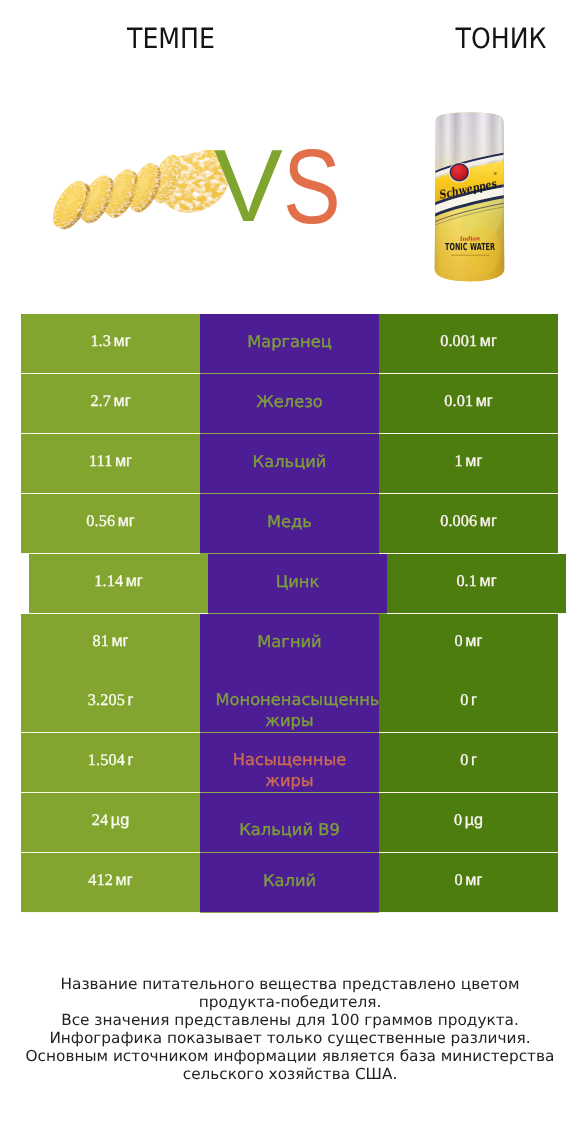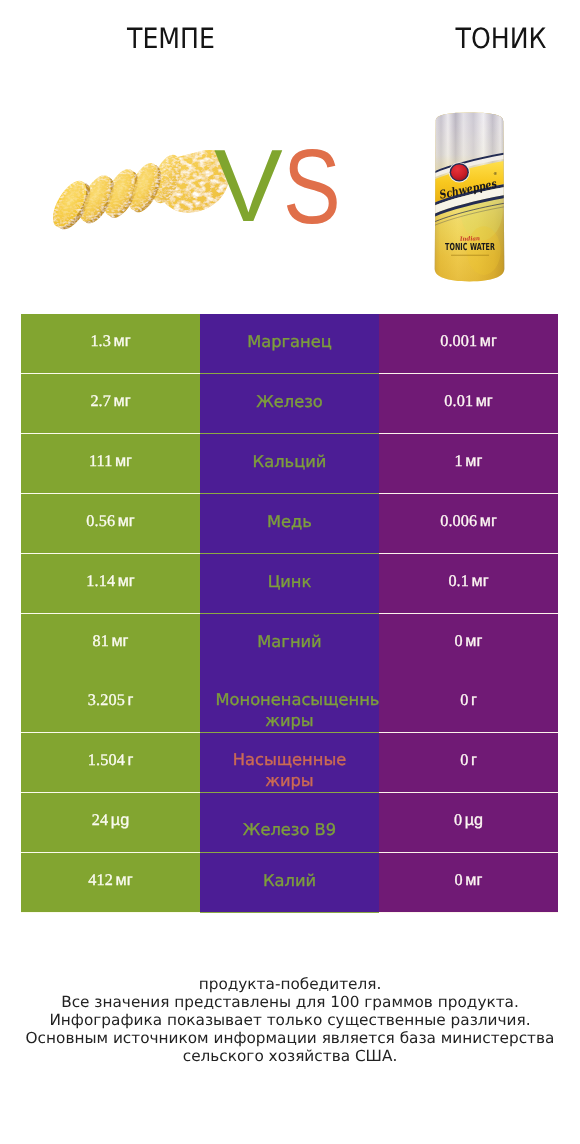--- a/index.html
+++ b/index.html
@@ -30,21 +30,21 @@
 
   
   .tbl{position:absolute;left:21px;top:314px;width:537px;height:599px;}
   .row{position:absolute;left:0;width:537px;height:60px;}
   .c1{position:absolute;left:0;top:0;width:179px;height:100%;background:#82A530;
       display:flex;align-items:center;justify-content:center;color:#fbfbf1;
       border-bottom:1.2px solid #fbfbea;box-sizing:border-box;}
   .c2{position:absolute;left:179px;top:0;width:179px;height:100%;background:#4c1d95;
       display:flex;align-items:center;justify-content:center;text-align:center;
       border-bottom:1px solid #8ca845;box-sizing:border-box;z-index:1;overflow:hidden;}
-  .c3{position:absolute;left:358px;top:0;width:179px;height:100%;background:#701a75;
+  .c3{position:absolute;left:358px;top:0;width:179px;height:100%;background:#4d7c0f;
       display:flex;align-items:center;justify-content:center;color:#fdf7f3;z-index:2;
       border-bottom:1.2px solid #fdf3ec;box-sizing:border-box;}
   .num{font-size:16.2px;font-weight:400;letter-spacing:0.15px;font-family:Liberation Serif, serif;position:relative;top:-2px;-webkit-text-stroke:0.32px currentColor;}
   .unit{font-size:16.2px;font-weight:400;margin-left:2.5px;font-family:"Liberation Sans",sans-serif;position:relative;top:-2px;-webkit-text-stroke:0.32px currentColor;}
   .nut{font-size:16.3px;font-weight:400;line-height:21px;
        font-family:"DejaVu Sans",sans-serif;width:148px;position:relative;top:-2px;
        -webkit-text-stroke:0.34px currentColor;}
   .nut.two{top:7px;}
   .nut-green{color:#7D9E3B;}
   .nut-red{color:#CB6B53;}
@@ -261,21 +261,21 @@
           <span class="unit">мг</span>
         </div>
         <div class="c2">
           <span class="nut nut-green">Медь</span>
         </div>
         <div class="c3">
           <span class="num">0.006</span>
           <span class="unit">мг</span>
         </div>
       </div>
-      <div class="row" style="top: 239.6px;">
+      <div class="row" style="top: 239.6px; margin-left: 8px;">
         <div class="c1">
           <span class="num">1.14</span>
           <span class="unit">мг</span>
         </div>
         <div class="c2">
           <span class="nut nut-green">Цинк</span>
         </div>
         <div class="c3">
           <span class="num">0.1</span>
           <span class="unit">мг</span>
@@ -319,21 +319,21 @@
           <span class="num">0</span>
           <span class="unit">г</span>
         </div>
       </div>
       <div class="row" style="top: 479.2px;">
         <div class="c1">
           <span class="num">24</span>
           <span class="unit">µg</span>
         </div>
         <div class="c2">
-          <span class="nut two nut-green">Железо B9</span>
+          <span class="nut two nut-green">Кальций B9</span>
         </div>
         <div class="c3">
           <span class="num">0</span>
           <span class="unit">µg</span>
         </div>
       </div>
       <div class="row" style="top: 539.1px;">
         <div class="c1">
           <span class="num">412</span>
           <span class="unit">мг</span>
@@ -342,20 +342,21 @@
           <span class="nut nut-green">Калий</span>
         </div>
         <div class="c3">
           <span class="num">0</span>
           <span class="unit">мг</span>
         </div>
       </div>
     </div>
 
   <div class="foot" id="foot">
+      <div>Название питательного вещества представлено цветом</div>
       <div>продукта-победителя.</div>
       <div>Все значения представлены для 100 граммов продукта.</div>
       <div>Инфографика показывает только существенные различия.</div>
       <div>Основным источником информации является база министерства</div>
       <div>сельского хозяйства США.</div>
     </div>
 
 </div>
 
 </body></html>

